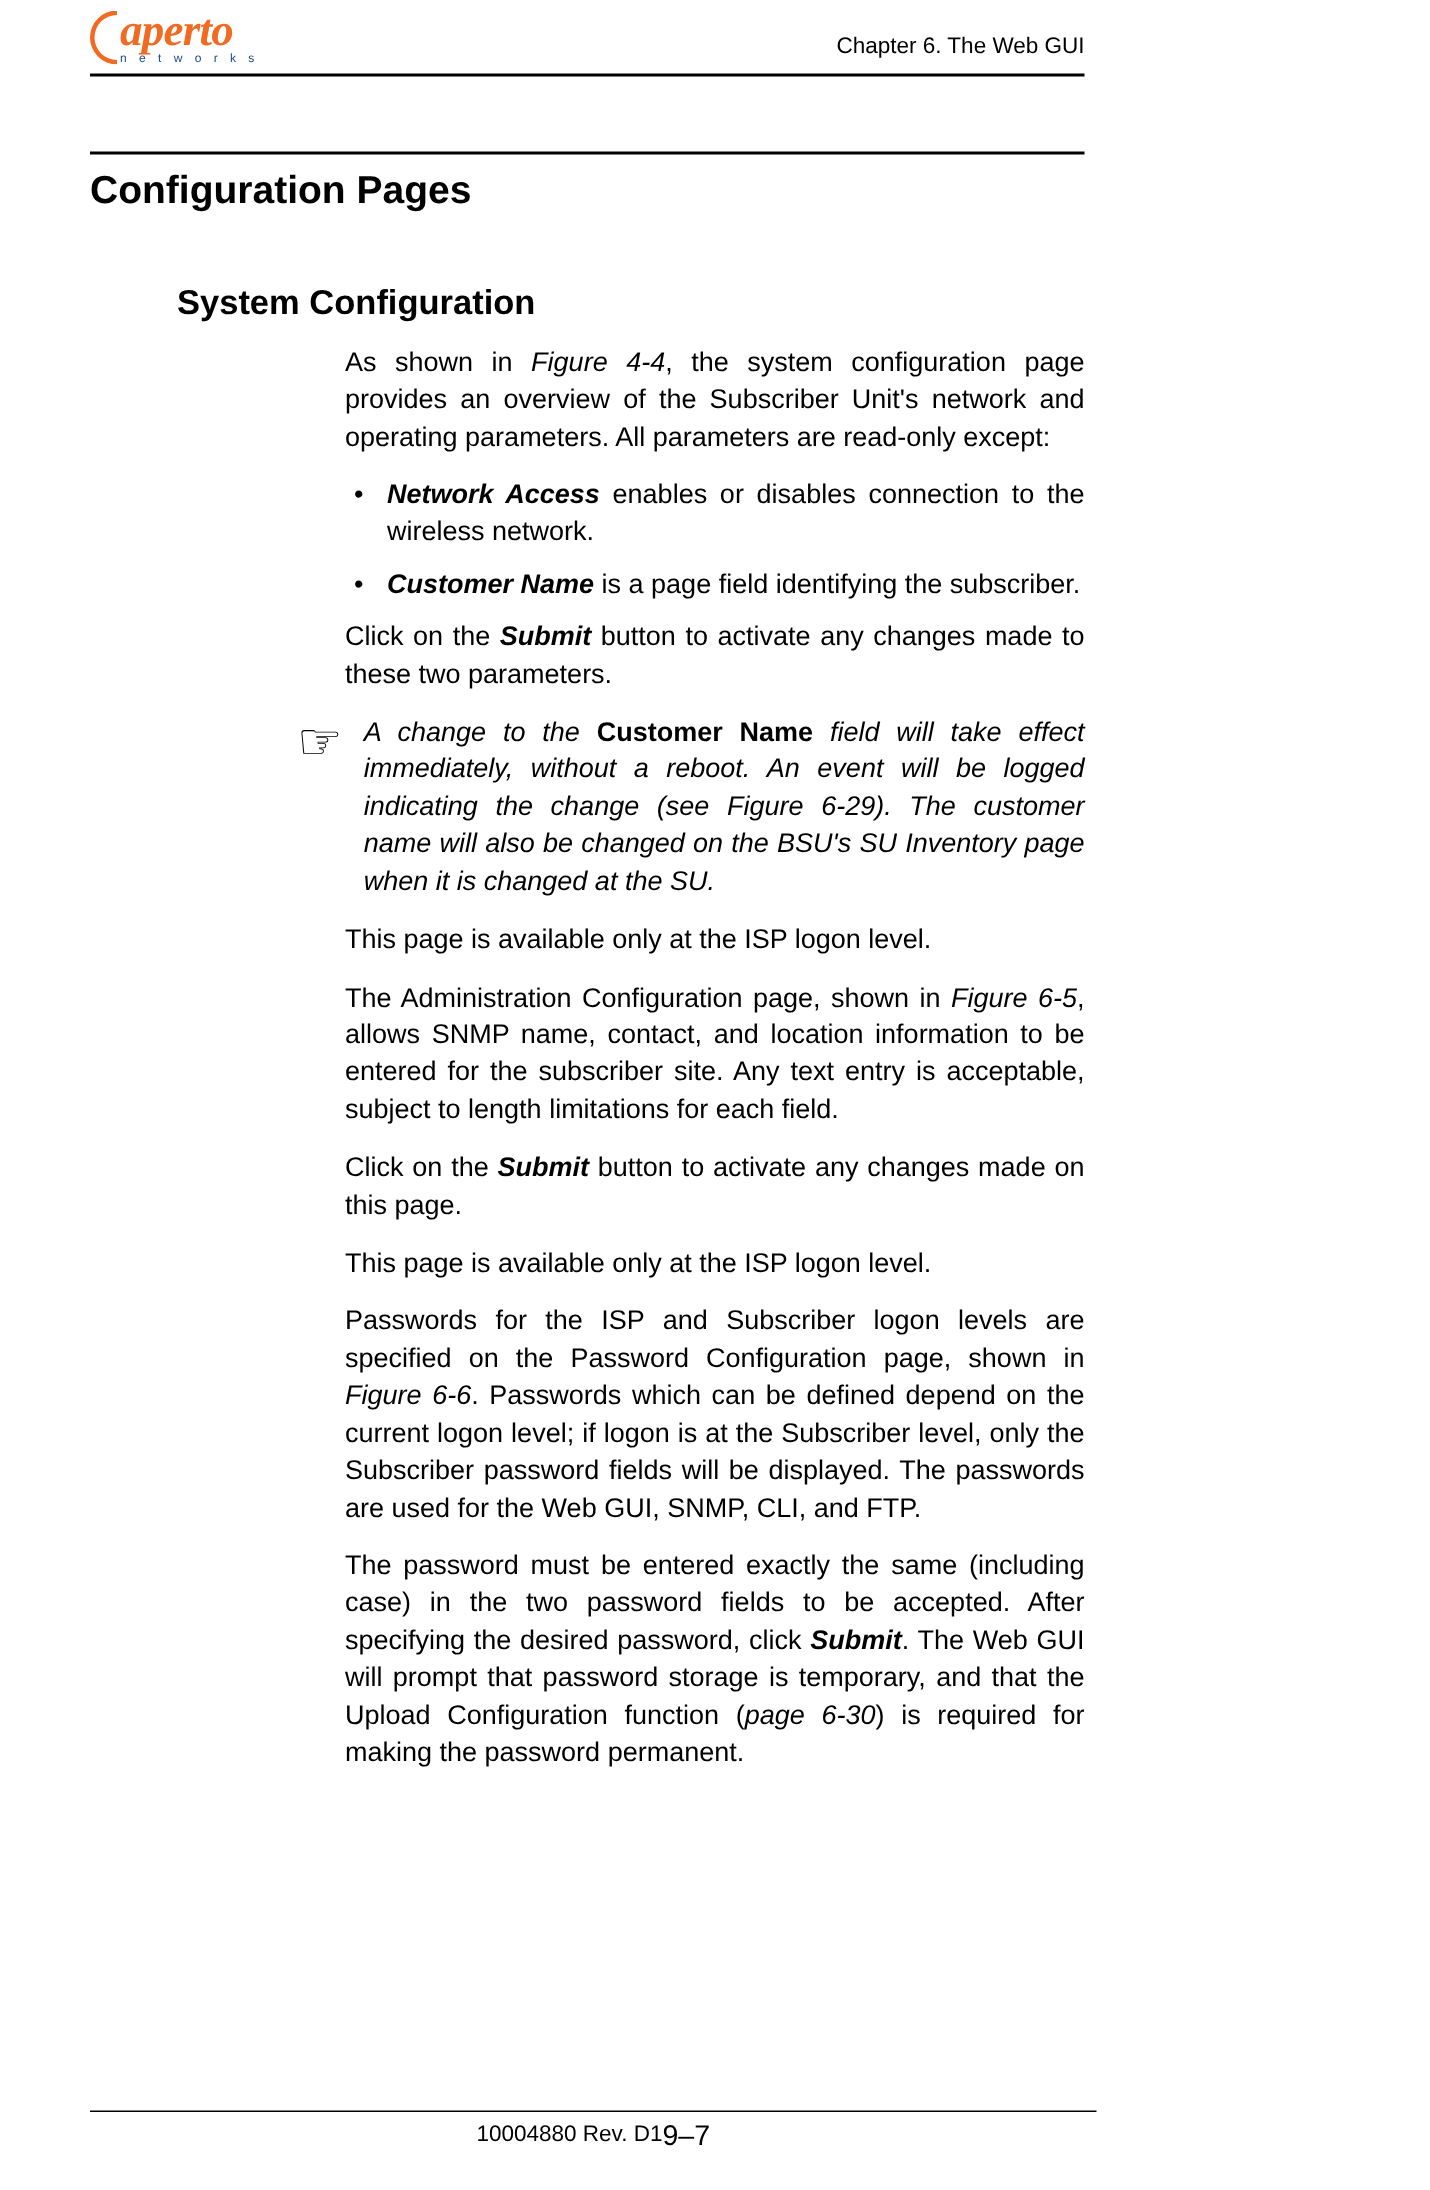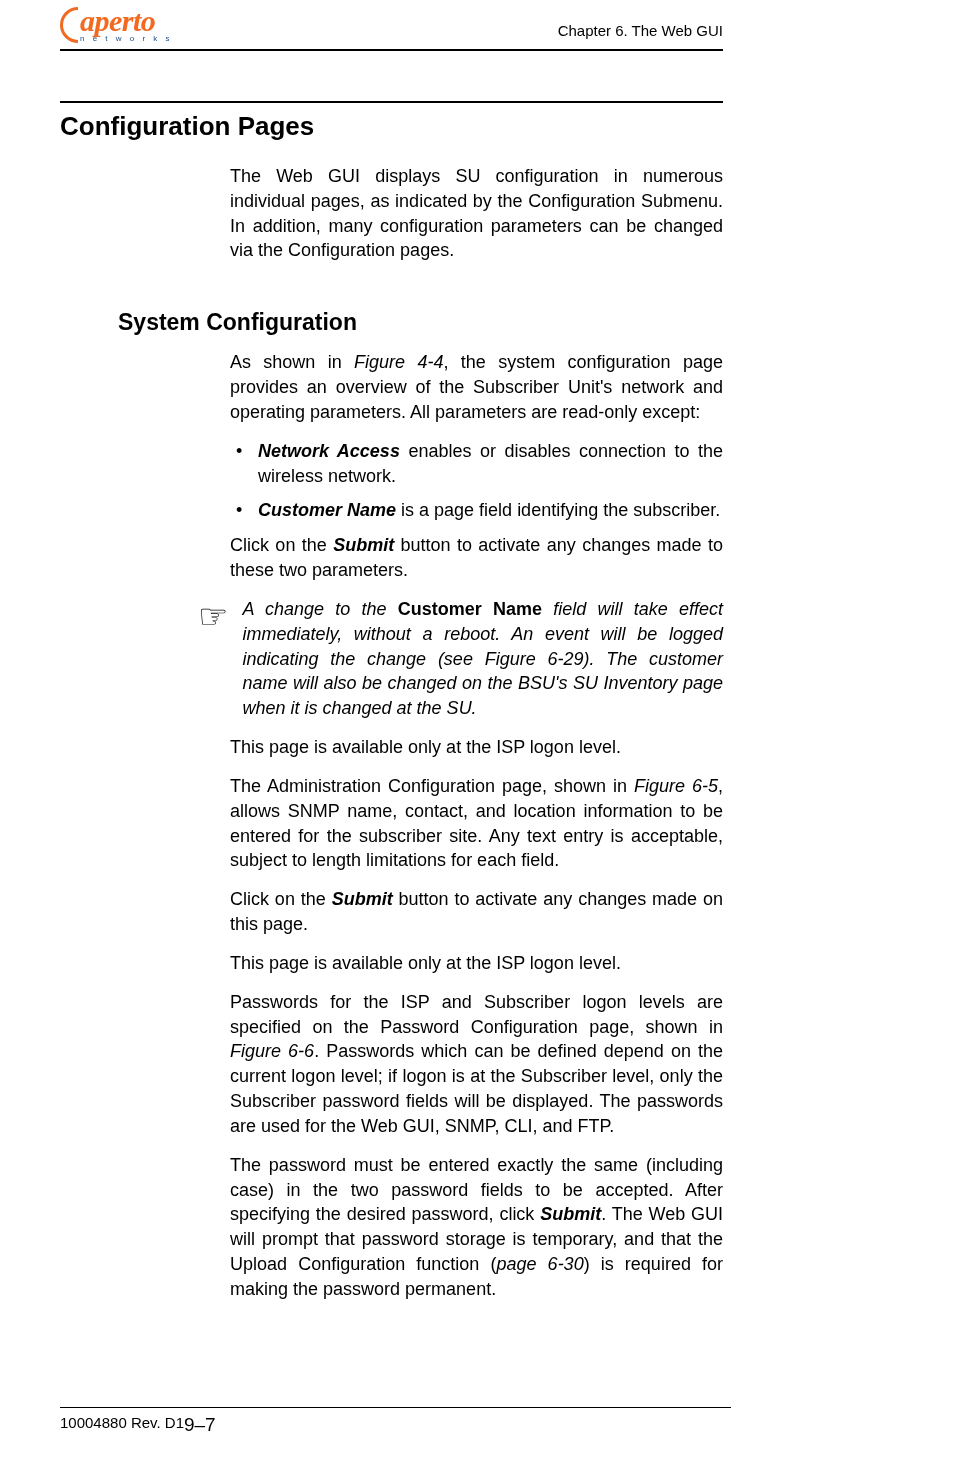--- a/index.html
+++ b/index.html
@@ -67,21 +67,21 @@
     margin: 6px 0 0 0;
   }
   .thick-rule.section {
     margin-top: 50px;
     margin-bottom: 6px;
     width: 100%;
   }
   h1.section-title {
     font-size: 26px;
     font-weight: 700;
-    margin: 8px 0 22px 0;
+    margin: 8px 0 11px 0;
   }
   h2.sub-title {
     font-size: 23px;
     font-weight: 700;
     margin: 46px 0 14px 58px;
   }
   .body-block {
     margin-left: 170px;
     font-size: 18px;
     line-height: 1.38;
@@ -125,21 +125,21 @@
   }
   .note-text .bold { font-style: normal; }
   .footer {
     position: absolute;
     bottom: 24px;
     left: 60px;
     right: 52px;
     border-top: 1px solid #000;
     padding-top: 6px;
     display: flex;
-    justify-content: flex-start;
+    justify-content: center;
     font-size: 15px;
   }
   .page-num { font-size: 19px; }
 </style>
 </head>
 <body>
 
 <div class="page">
 
   <div class="header-row">
@@ -150,23 +150,20 @@
         <span class="logo-sub">n e t w o r k s</span>
       </div>
     </div>
     <div class="chapter-label">Chapter 6.  The Web GUI</div>
   </div>
   <hr class="thick-rule">
 
   <hr class="thick-rule section">
   <h1 class="section-title">Configuration Pages</h1>
 
-  <div class="body-block">
-    <p>The Web GUI displays SU configuration in numerous individual pages, as indicated by the Configuration Submenu. In addition, many configuration parameters can be changed via the Configuration pages.</p>
-  </div>
 
   <h2 class="sub-title">System Configuration</h2>
   <div class="body-block">
     <p>
       <span>As shown in </span><span class="ital">Figure 4-4</span><span>, the system configuration page provides an overview of the Subscriber Unit's network and operating parameters. All parameters are read-only except:</span>
     </p>
     <ul class="bullets">
       <li><span class="bold">Network Access</span><span> enables or disables connection to the wireless network.</span></li>
       <li><span class="bold">Customer Name</span><span> is a page field identifying the subscriber.</span></li>
     </ul>

